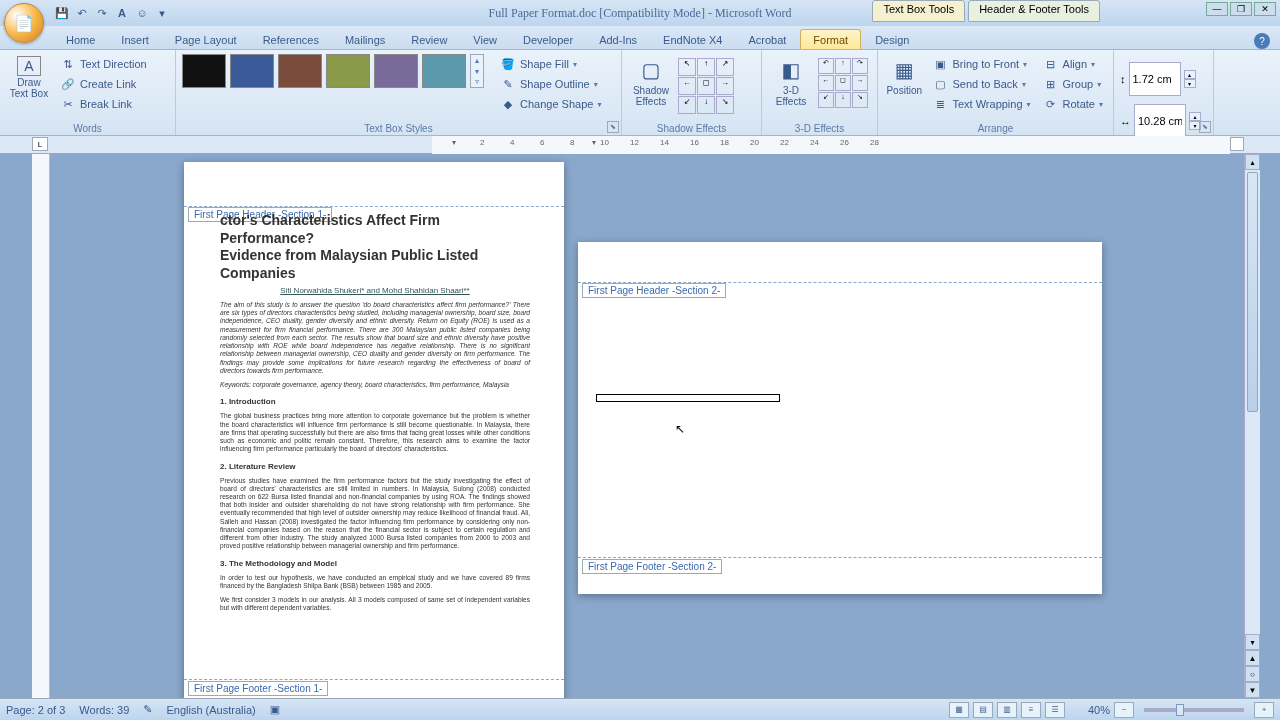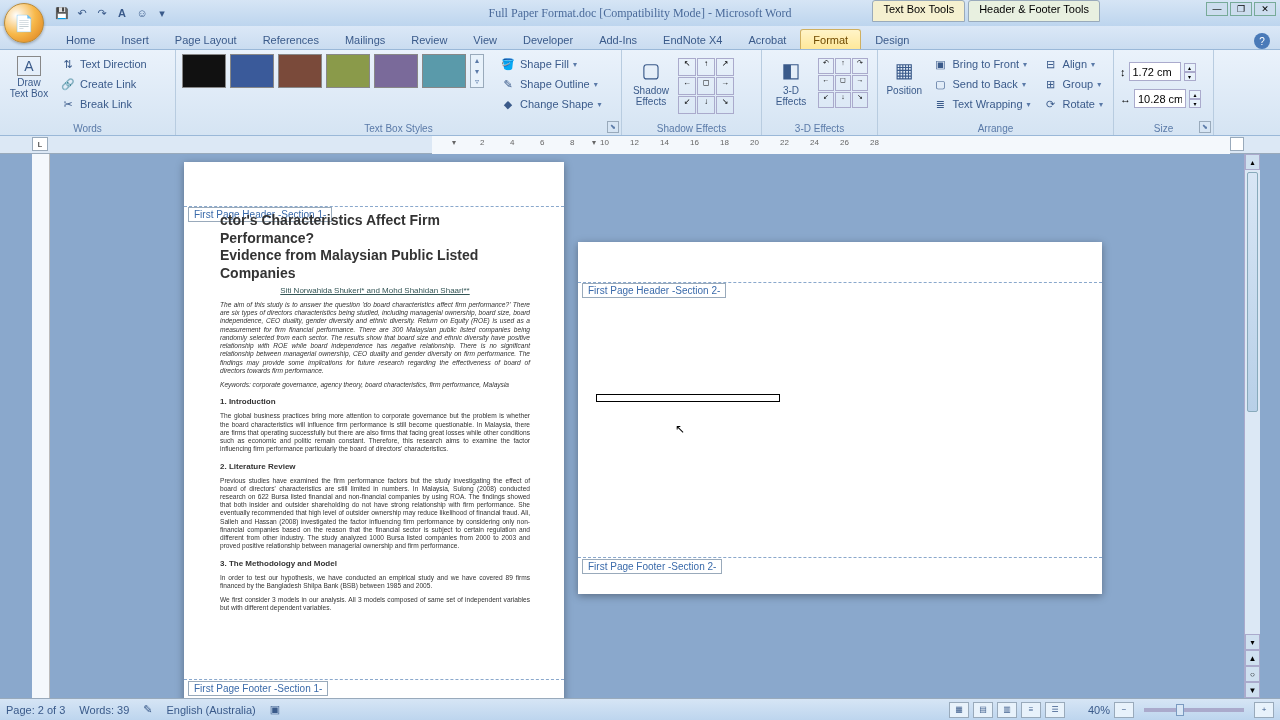--- a/index.html
+++ b/index.html
@@ -34,21 +34,21 @@
 .smbtn { display:flex; align-items:center; gap:4px; height:20px; padding:0 4px; cursor:pointer; font-size:11px; color:#3a5a8a; white-space:nowrap;}
 .smbtn .ico { width:16px; height:16px; display:flex; align-items:center; justify-content:center;}
 .dd::after{content:" ▾"; font-size:8px; color:#5a7aa8;}
 
 .styles-gallery { display:flex; gap:4px; align-items:center; }
 .swatch { width:44px; height:34px; border:1px solid #888; cursor:pointer;}
 .gal-more { width:14px; height:34px; border:1px solid #9ab; background:#e8f2fb; display:flex; flex-direction:column;}
 .gal-more div{flex:1; display:flex; align-items:center; justify-content:center; font-size:8px; color:#5a7aa8;}
 
 .spin { display:flex; align-items:center; gap:3px; margin:2px 0;}
-.spin input { width:52px; height:19px; font-size:11px; padding:0 3px; border:1px solid #aac;}
+.spin input { width:52px; height:34px; font-size:11px; padding:0 3px; border:1px solid #aac;}
 .spinbtns { display:flex; flex-direction:column; }
 .spinbtns div{width:12px; height:9px; border:1px solid #aac; background:#e8f2fb; font-size:6px; display:flex; align-items:center; justify-content:center;}
 
 .launcher { position:absolute; right:2px; bottom:2px; width:12px; height:12px; border:1px solid #9ab; font-size:7px; display:flex; align-items:center; justify-content:center; color:#5a7aa8;}
 
 
 .ruler-area { height:18px; background:#dce8f5; border-bottom:1px solid #9ab; position:relative;}
 .ruler-btn { position:absolute; left:32px; top:1px; width:16px; height:14px; border:1px solid #9ab; background:#fff; font-size:8px; display:flex; align-items:center; justify-content:center;}
 .h-ruler { position:absolute; left:432px; top:0; right:50px; height:18px; background:#f4f8fc; font-size:8px; color:#666;}
 .h-ruler span{ position:absolute; top:2px;}

